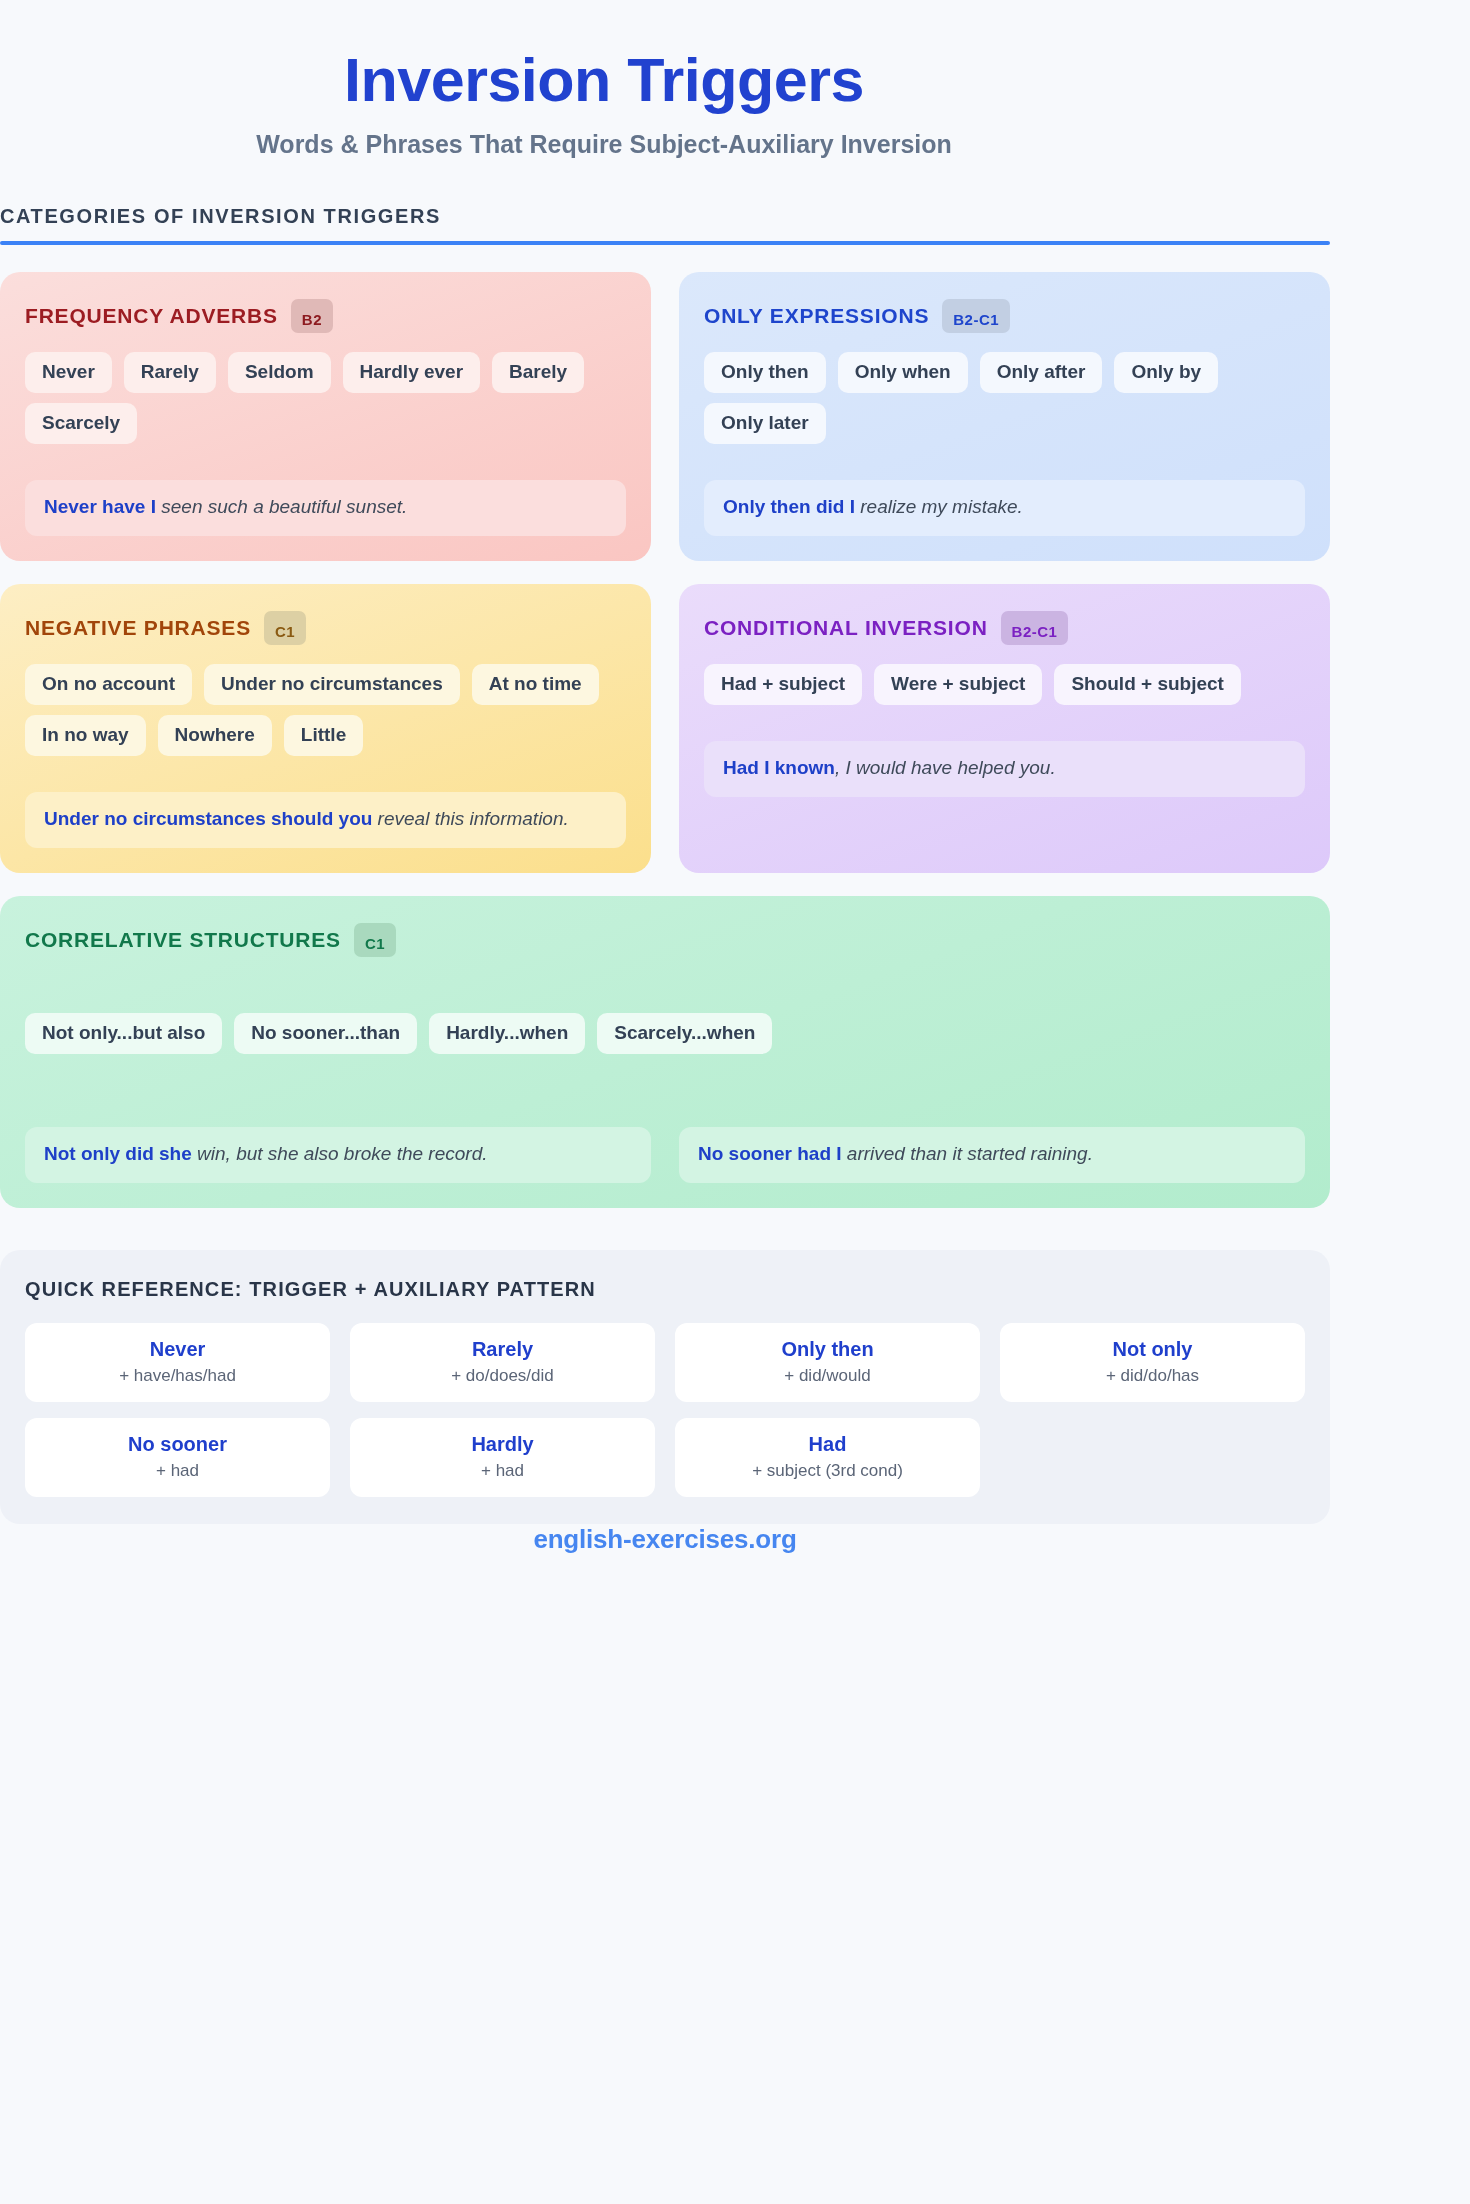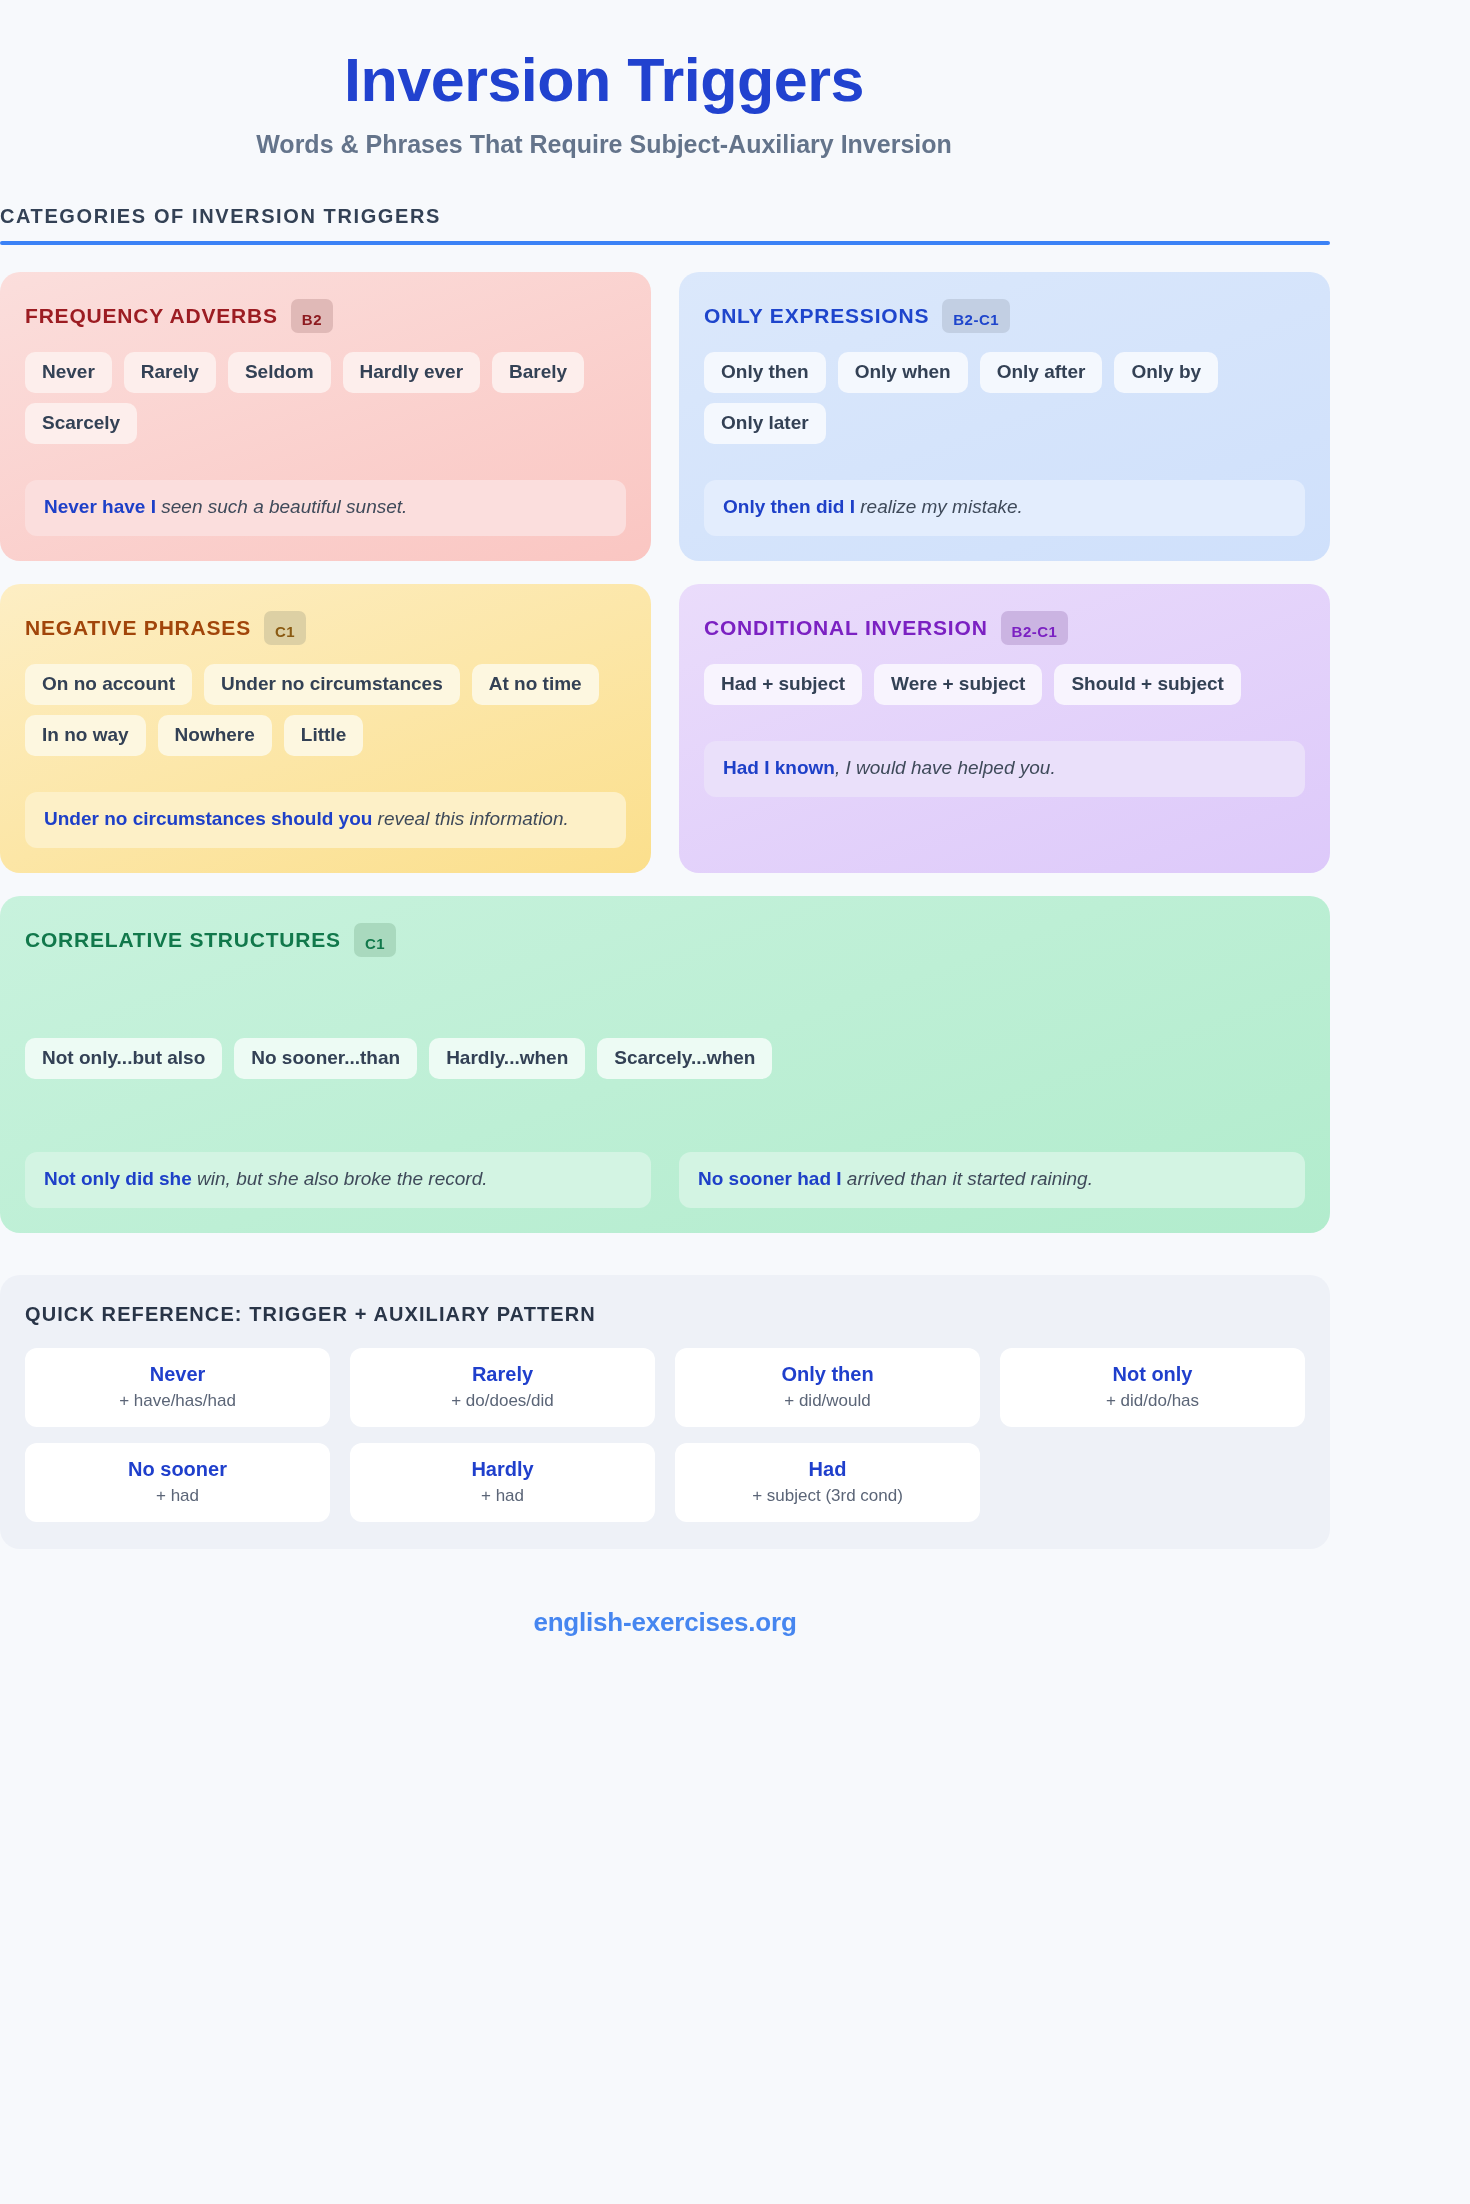--- a/index.html
+++ b/index.html
@@ -125,21 +125,21 @@
 
   .c-purple{ background: linear-gradient(160deg,#eadcfb 0%,#ddc9fa 100%); }
   .c-purple .card-title { color: #7b21c2; }
   .c-purple .level-badge { background: #cbb4e2; color: #7b21c2; }
   .c-purple .chip { background: #f8f4fe; }
   .c-purple .example { background: #eae0fa; }
 
   .c-green { background: linear-gradient(160deg,#c8f2dd 0%,#b2eccd 100%); }
   .c-green .card-title { color: #11784b; }
   .c-green .level-badge { background: #a9d9be; color: #11784b; }
-  .c-green .chip { background: #edfbf4; margin-top: 25px; }
+  .c-green .chip { background: #edfbf4; }
   .c-green .example { background: #d3f4e3; }
 
   
   .quickref {
     margin-top: 42px;
     background: #eef1f7;
     border-radius: 20px;
     padding: 28px 25px 27px 25px;
   }
   .quickref-title {
@@ -166,21 +166,20 @@
     color: #1f3fcc;
     margin-bottom: 5px;
   }
   .qr-aux {
     font-size: 17px;
     color: #5b6577;
   }
 
   
   .footer {
-    margin-top: 58px;
     text-align: center;
     font-size: 26px;
     font-weight: bold;
     color: #4686f0;
     letter-spacing: -0.2px;
     padding-bottom: 40px;
   }
 </style>
 </head>
 <body>

